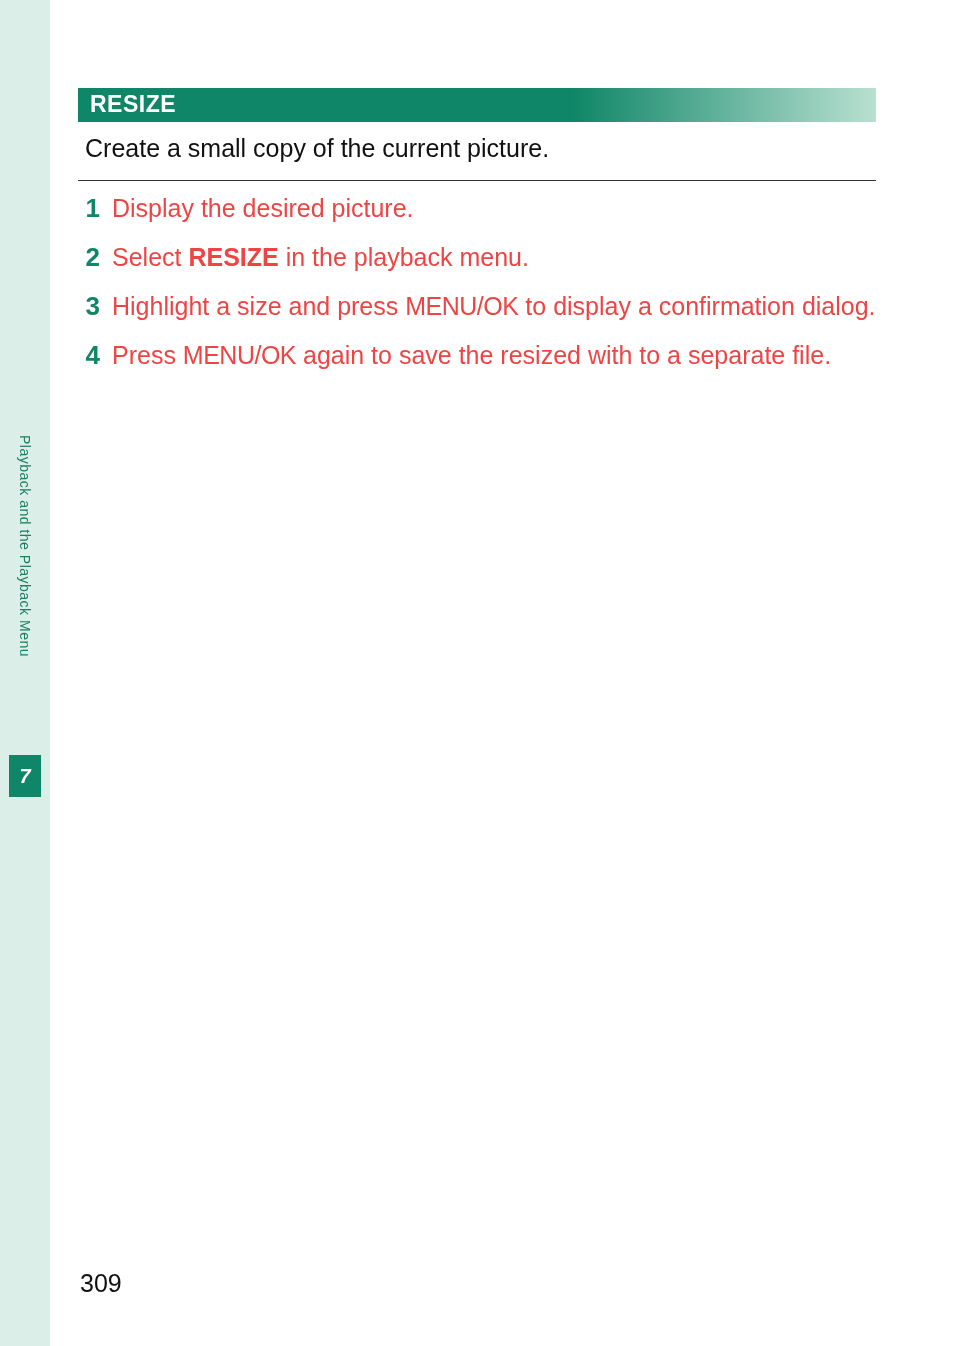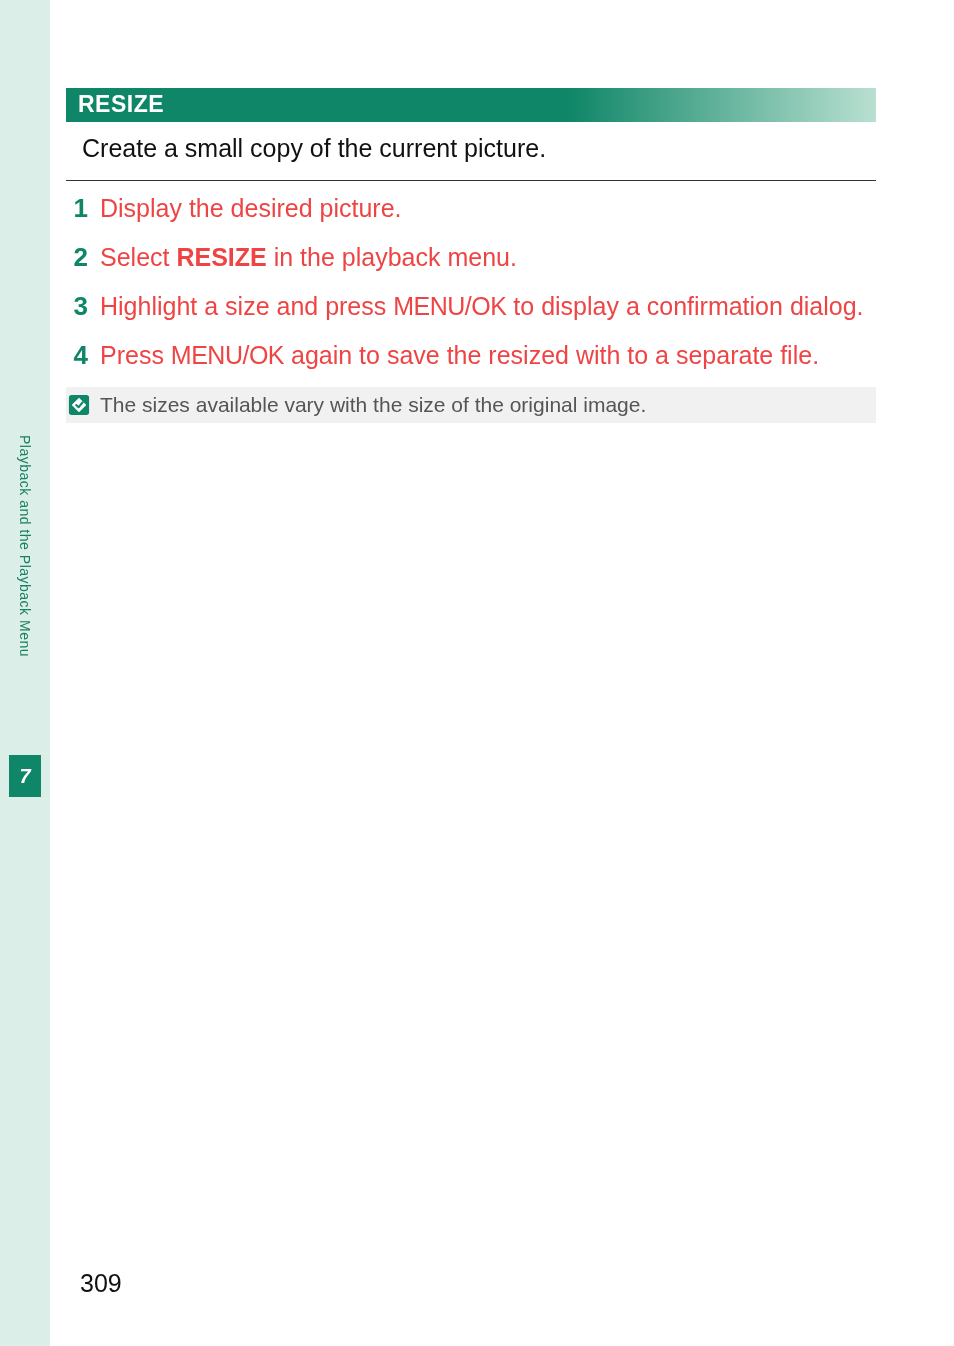--- a/index.html
+++ b/index.html
@@ -43,35 +43,35 @@
       color: #fff;
       display: flex;
       align-items: center;
       justify-content: center;
       font-size: 20px;
       font-weight: bold;
       font-style: italic;
     }
     .content {
       flex: 1;
-      padding: 88px 78px 0 16px;
+      padding: 88px 78px 0 28px;
       position: relative;
     }
     .section-header {
       background: linear-gradient(to right, #0f8667 0%, #0f8667 62%, #b9e0d1 100%);
       color: #fff;
       font-weight: bold;
       font-size: 23px;
       padding: 3px 12px 4px 12px;
       letter-spacing: 0.5px;
     }
     .intro {
       font-size: 25px;
       color: #111;
-      margin: 10px 0 14px 16px;
+      margin: 10px 0 14px 7px;
       line-height: 1.35;
     }
     hr.rule {
       border: none;
       border-top: 1px solid #333;
       margin: 0 0 10px 0;
     }
     .steps {
       list-style: none;
       padding: 0;
@@ -156,25 +156,15 @@
       <li>
         <span class="step-num">3</span>
         <span class="step-text"><span>Highlight a size and press </span><span class="mono">MENU/OK</span><span> to display a confirmation dialog.</span></span>
       </li>
       <li>
         <span class="step-num">4</span>
         <span class="step-text"><span>Press </span><span class="mono">MENU/OK</span><span> again to save the resized with to a separate file.</span></span>
       </li>
     </ol>
 
-  <div class="note-box">
-    <span class="note-icon">
-      <svg viewBox="0 0 24 24" width="22" height="22">
-        <rect x="1" y="1" width="22" height="22" rx="3" fill="#0f8667"></rect>
-        <path d="M12 4 L20 12 L12 20 L4 12 Z" fill="#fff"></path>
-        <path d="M9 12 L11.5 14.5 L16 9" stroke="#0f8667" stroke-width="2.2" fill="none" stroke-linecap="round" stroke-linejoin="round"></path>
-      </svg>
-    </span>
-    <span class="note-text">The sizes available vary with the size of the original image.</span>
-  </div>
 
   <div class="page-number">309</div>
 </div>
 
 </body></html>

